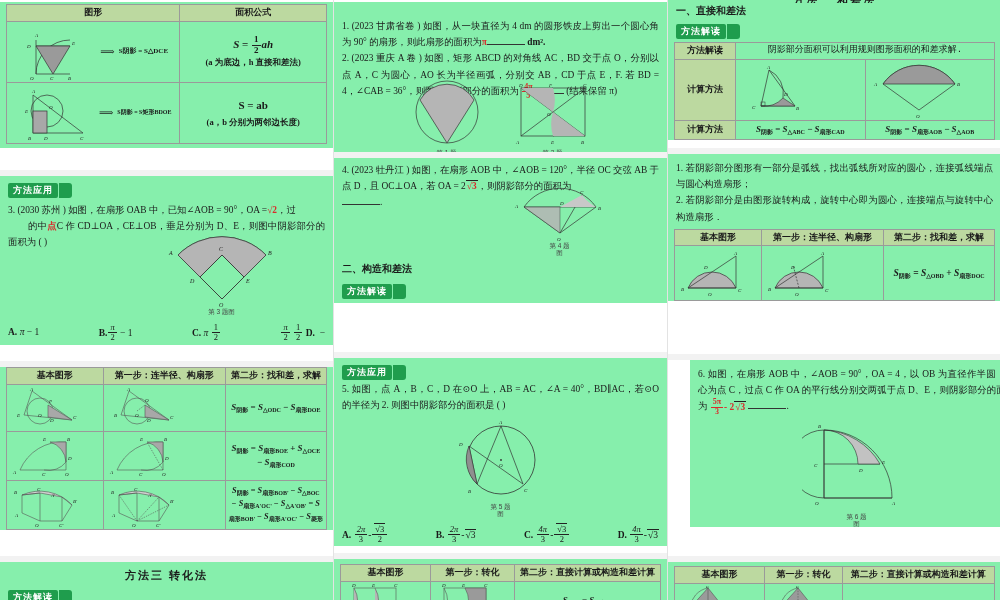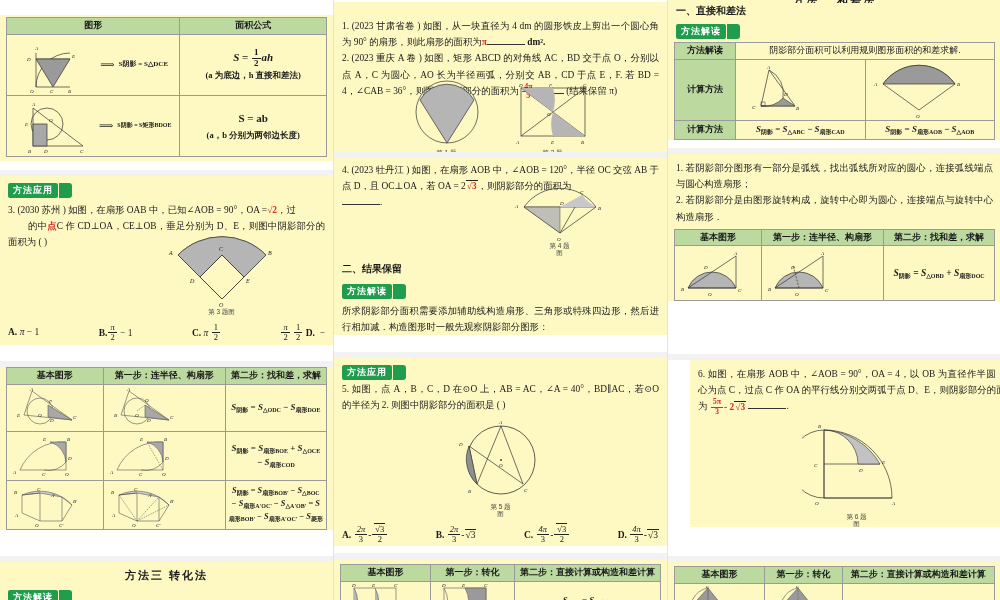--- a/index.html
+++ b/index.html
@@ -10,21 +10,21 @@
     color:#1a1a1a;
   }
   .page{position:relative;width:1000px;height:600px;background:#fbfbfb;}
   .col{position:absolute;top:0;width:333px;height:600px;background:#ffffff;overflow:hidden;}
   .col1{left:0;}
   .col2{left:334px;}
   .col3{left:668px;}
   .colsep{position:absolute;top:0;width:1px;height:600px;background:#e3e3e3;}
 
   
-  .block{position:absolute;left:0;width:333px;background:#fef9c3;box-sizing:border-box;}
+  .block{position:absolute;left:0;width:333px;background:#86efac;box-sizing:border-box;}
   .gap{position:absolute;left:0;width:333px;height:6px;background:#f2f2f2;}
 
   
   table.grid{border-collapse:collapse;width:100%;table-layout:fixed;}
   table.grid td,table.grid th{
     border:1px solid #9a9a9a;
     padding:2px 3px;
     vertical-align:middle;
     text-align:center;
     font-size:9px;
@@ -35,21 +35,21 @@
     font-family:"Liberation Sans","DejaVu Sans",sans-serif;
     font-weight:bold;
     font-size:9.5px;
     color:#1a1a1a;
   }
   td.leftlab{
     background:#bcd9a0;
     font-family:"Liberation Sans","DejaVu Sans",sans-serif;
     font-weight:bold;font-size:9px;width:54px;
   }
-  td.txtcell{text-align:left;font-family:Liberation Sans, sans-serif;font-size:9px;padding-left:4px;}
+  td.txtcell{text-align:left;font-family:Liberation Mono, monospace;font-size:9px;padding-left:4px;}
 
   
   .tag{
     display:inline-block;background:#1f9d4d;color:#fff;
     font-family:"Liberation Sans","DejaVu Sans",sans-serif;
     font-weight:bold;font-size:9px;letter-spacing:1px;
     padding:1px 5px;border-radius:2px;
     position:relative;
   }
   .tag::after{
@@ -105,21 +105,21 @@
 </head>
 <body>
 
 <div class="page">
 
   <div class="colsep" style="left:333px;"></div>
   <div class="colsep" style="left:667px;"></div>
 
   <div class="col col1">
 
-    <div class="block" style="top:15px;padding:2px 6px 4px 6px;">
+    <div class="block" style="top:2px;padding:2px 6px 4px 6px;">
       <table class="grid">
         <tbody>
             <tr>
           <th class="green" style="width:52%;">图形</th>
           <th class="green">面积公式</th>
         </tr>
         <tr>
           <td class="cellpad">
             <div style="display:flex;align-items:center;justify-content:center;gap:4px;">
               <svg width="78" height="56" viewBox="0 0 78 56">
@@ -425,25 +425,24 @@
           <path d="M14 22 L50 22 L50 48 Z" fill="#b5b5b5" stroke="#333" stroke-width="0.5" opacity="0.85"></path>
           <path d="M50 22 L72 10 A44 44 0 0 0 86 22 Z" fill="#c8c8c8" stroke="none"></path>
           <text class="fl2" x="70" y="9">C</text>
           <text class="fl2" x="5" y="23">A</text>
           <text class="fl2" x="50" y="20">D</text>
           <text class="fl2" x="88" y="25">B</text>
           <text class="fl2" x="47" y="56">O</text>
         </svg>
         <div class="figcap">第 4 题<br>图</div>
       </div>
-      <div class="sec-h" style="margin-top:4px;">二、结果保留</div>
+      <div class="sec-h" style="margin-top:4px;">二、构造和差法</div>
       <div class="tagwrap">
         <span class="tag">方法解读</span>
       </div>
-      <p class="qtext">所求阴影部分面积需要添加辅助线构造扇形、三角形或特殊四边形，然后进行相加减．构造图形时一般先观察阴影部分图形：</p>
     </div>
 
     <div class="gap" style="top:352px;"></div>
 
     <div class="block" style="top:358px;">
       <div class="tagwrap" style="margin-bottom:1px;">
         <span class="tag">方法应用</span>
       </div>
       <p class="qtext">
         <span>5. 如图，点 A，B，C，D 在⊙O 上，AB = AC，∠A = 40°，BD∥AC，若⊙O 的半径为 2. 则图中阴影部分的面积是 (       )</span>

